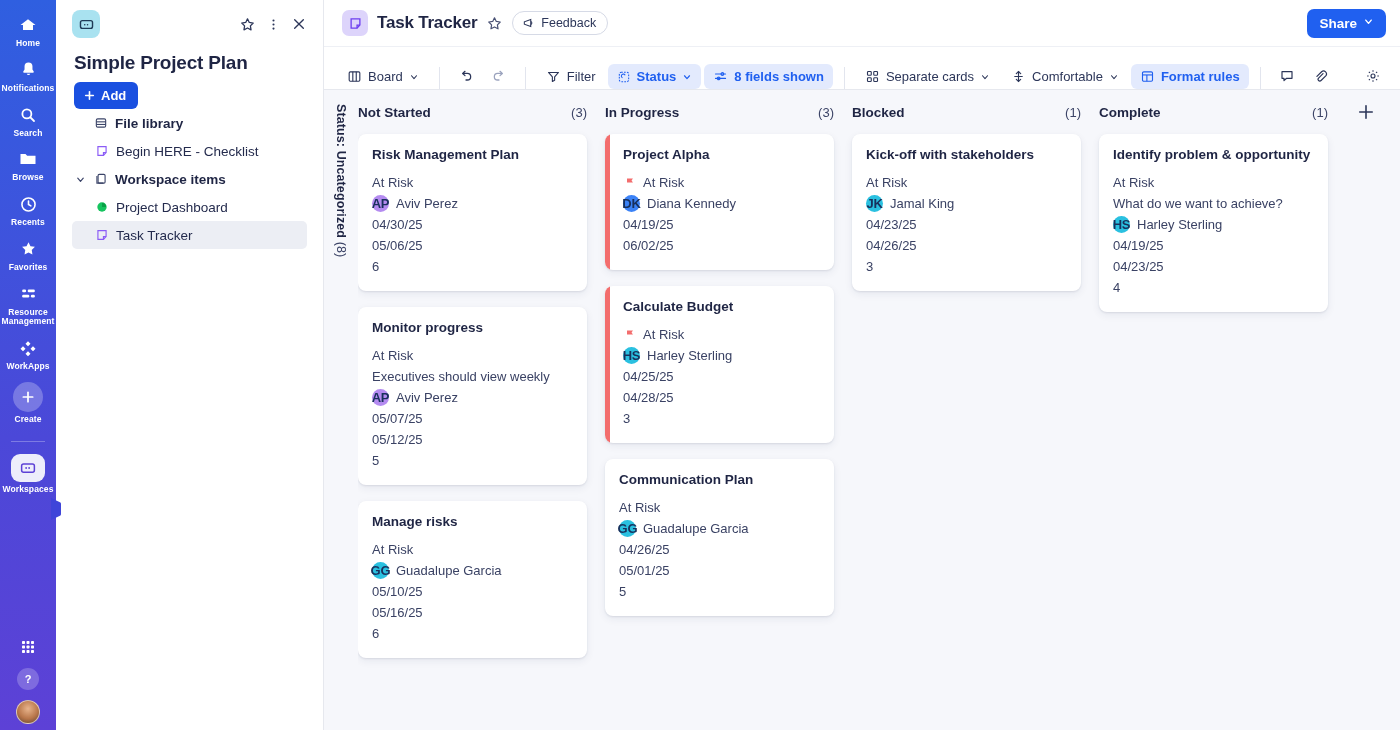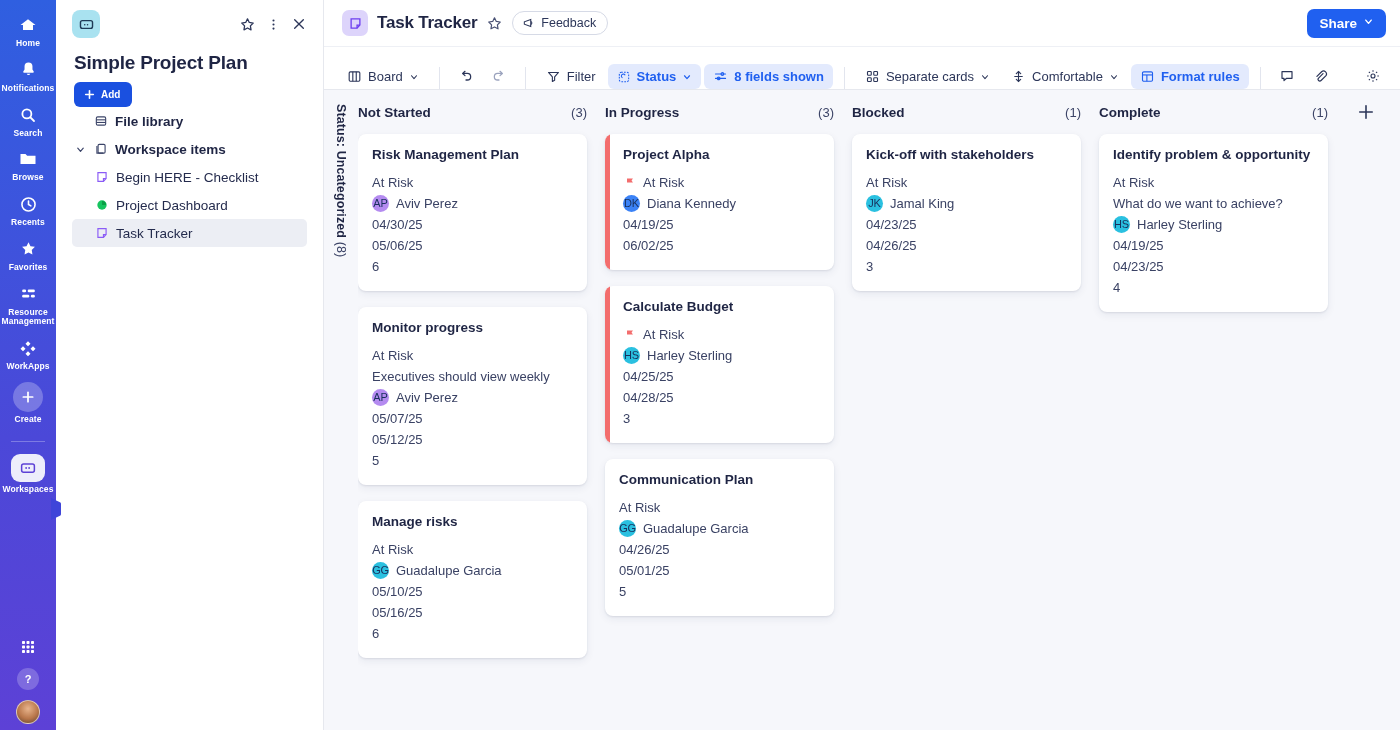--- a/index.html
+++ b/index.html
@@ -68,21 +68,21 @@
     display: flex; align-items: center; justify-content: center;
   }
   .panel-actions { display: flex; align-items: center; gap: 10px; color: #2c3659; }
   .panel-actions > span { cursor: pointer; display: flex; align-items: center; justify-content: center; }
   .panel-title {
     font-size: 19px; font-weight: 700; color: #1f2544; margin: 10px 0 8px 2px; letter-spacing: -0.2px;
   }
   .add-btn {
     display: inline-flex; align-items: center; gap: 5px;
     background: #1a50e0; color: #fff; border: none; border-radius: 6px;
-    font-size: 10px; font-weight: 700; padding: 6px 12px 6px 9px;
+    font-size: 13px; font-weight: 700; padding: 6px 12px 6px 9px;
     font-family: inherit; cursor: pointer; margin-left: 2px;
   }
   .tree { }
   .tree-row {
     display: flex; align-items: center; gap: 7px; height: 28px;
     font-size: 13.5px; color: #1f2544; padding-left: 2px; border-radius: 5px; cursor: pointer;
   }
   .tree-row.bold { font-weight: 700; }
   .tree-row.child { padding-left: 22px; font-weight: 400; color: #242b4d; }
   .tree-row.selected { background: #eceef4; }
@@ -161,21 +161,21 @@
   .card.flagged::before {
     content: ""; position: absolute; left: 0; top: 0; bottom: 0; width: 5px; background: #f36d6d;
   }
   .card-title { font-size: 13.5px; font-weight: 700; color: #1f2544; margin-bottom: 8px; line-height: 1.25; }
   .card-line { font-size: 13px; color: #3a4264; line-height: 1.62; display: flex; align-items: center; gap: 7px; }
   .card-line.plain { display: block; }
   .flag-ico { display: inline-flex; align-items: center; }
   .avatar {
     width: 17px; height: 17px; border-radius: 50%; flex: 0 0 17px;
     display: flex; align-items: center; justify-content: center;
-    font-size: 11px; font-weight: 400; color: #18305c; letter-spacing: -0.2px;
+    font-size: 13px; font-weight: 700; color: #18305c; letter-spacing: -0.2px;
   }
   .add-col {
     width: 40px; flex: 0 0 40px; display: flex; align-items: flex-start; justify-content: center;
     padding-top: 0px; color: #2c3659; cursor: pointer;
   }
 </style>
 </head>
 <body>
 
 <div class="app">
@@ -339,43 +339,43 @@
         <span class="sq-ico">
             <svg width="14" height="14" viewBox="0 0 24 24" fill="none" stroke="#3b4468" stroke-width="1.9">
               <rect x="4" y="5" width="16" height="14" rx="2.4"></rect>
               <line x1="4" y1="10" x2="20" y2="10"></line>
               <line x1="4" y1="14.5" x2="20" y2="14.5"></line>
             </svg>
           </span>
         <span>File library</span>
       </div>
 
-      <div class="tree-row bold">
-        <span class="caret">
-            <svg width="11" height="11" viewBox="0 0 24 24" fill="none" stroke="#3b4468" stroke-width="2.6" stroke-linecap="round" stroke-linejoin="round">
-              <polyline points="6 9 12 16 18 9"></polyline>
-            </svg>
-          </span>
-        <span class="sq-ico">
-            <svg width="14" height="14" viewBox="0 0 24 24" fill="none" stroke="#3b4468" stroke-width="1.9">
-              <rect x="7" y="4" width="12" height="15" rx="2"></rect>
-              <path d="M5 7v12h11"></path>
-            </svg>
-          </span>
-        <span>Workspace items</span>
-      </div>
-
       <div class="tree-row child">
         <span class="sq-ico">
             <svg width="14" height="14" viewBox="0 0 24 24" fill="none" stroke="#8b5cf6" stroke-width="2">
               <path d="M5 4.5h14v10l-4.5 5H5z"></path>
               <path d="M19 14.5h-4.5v5"></path>
             </svg>
           </span>
         <span>Begin HERE - Checklist</span>
+      </div>
+
+      <div class="tree-row bold">
+        <span class="caret">
+            <svg width="11" height="11" viewBox="0 0 24 24" fill="none" stroke="#3b4468" stroke-width="2.6" stroke-linecap="round" stroke-linejoin="round">
+              <polyline points="6 9 12 16 18 9"></polyline>
+            </svg>
+          </span>
+        <span class="sq-ico">
+            <svg width="14" height="14" viewBox="0 0 24 24" fill="none" stroke="#3b4468" stroke-width="1.9">
+              <rect x="7" y="4" width="12" height="15" rx="2"></rect>
+              <path d="M5 7v12h11"></path>
+            </svg>
+          </span>
+        <span>Workspace items</span>
       </div>
 
       <div class="tree-row child">
         <span class="sq-ico">
             <svg width="14" height="14" viewBox="0 0 24 24">
               <circle cx="12" cy="12" r="8" fill="#16c45f"></circle>
               <path d="M12 12V5a7 7 0 0 1 7 7z" fill="#0a9e46"></path>
             </svg>
           </span>
         <span>Project Dashboard</span>

